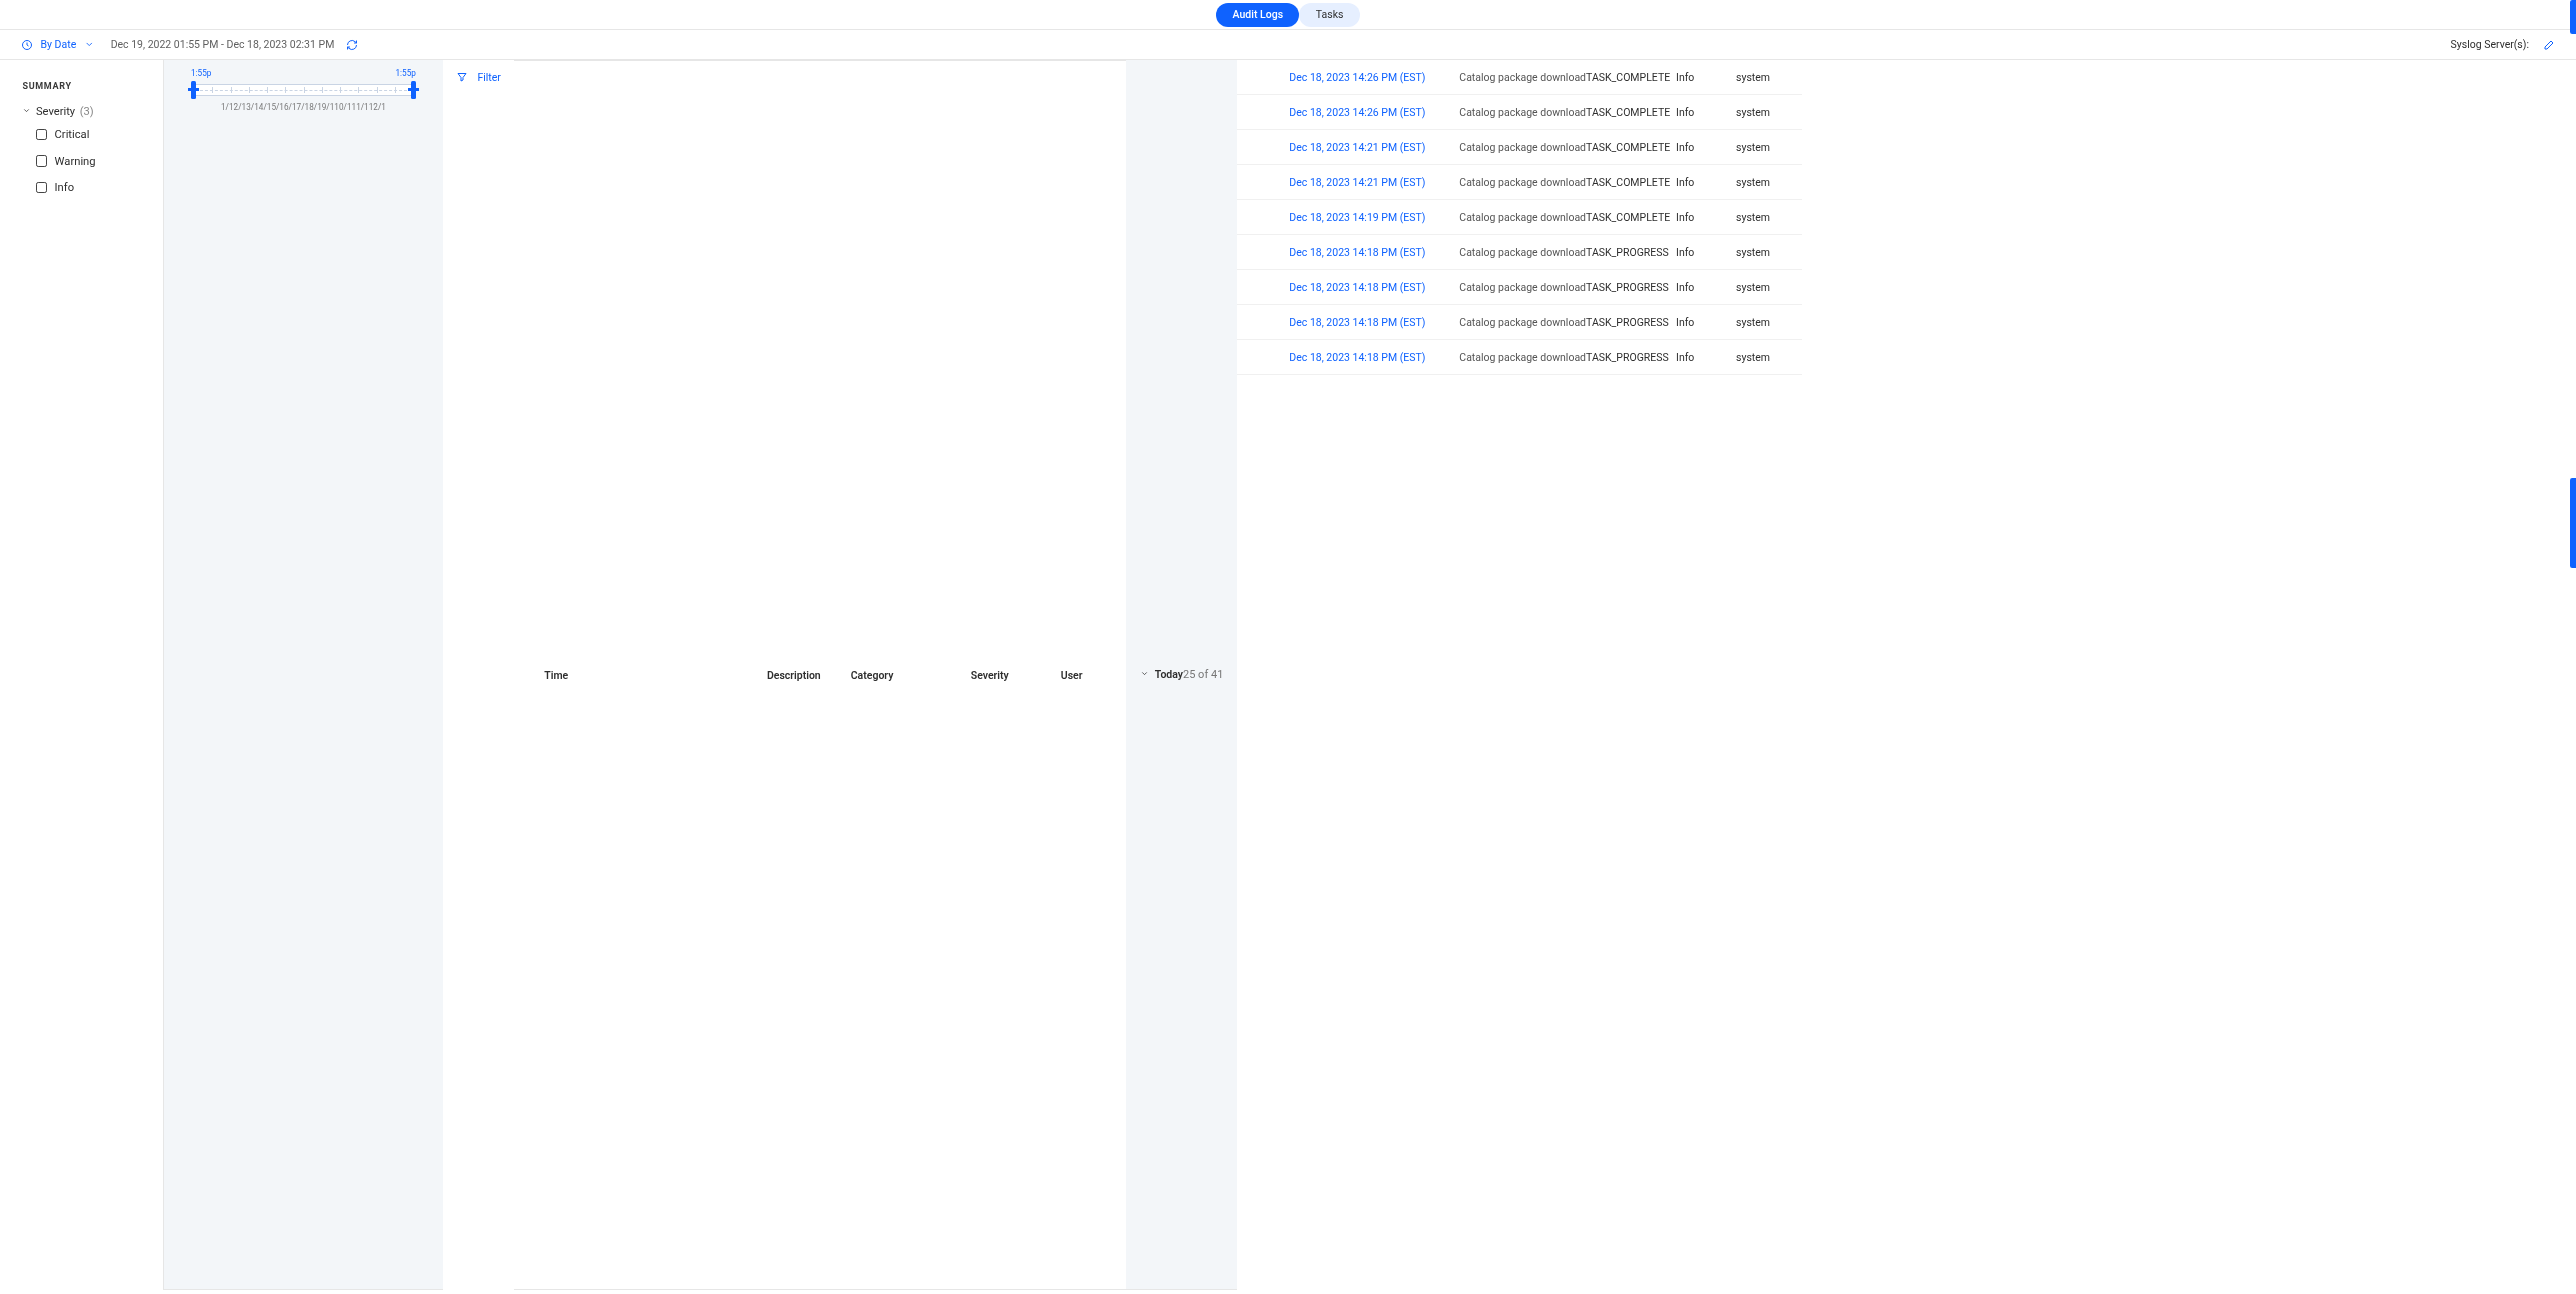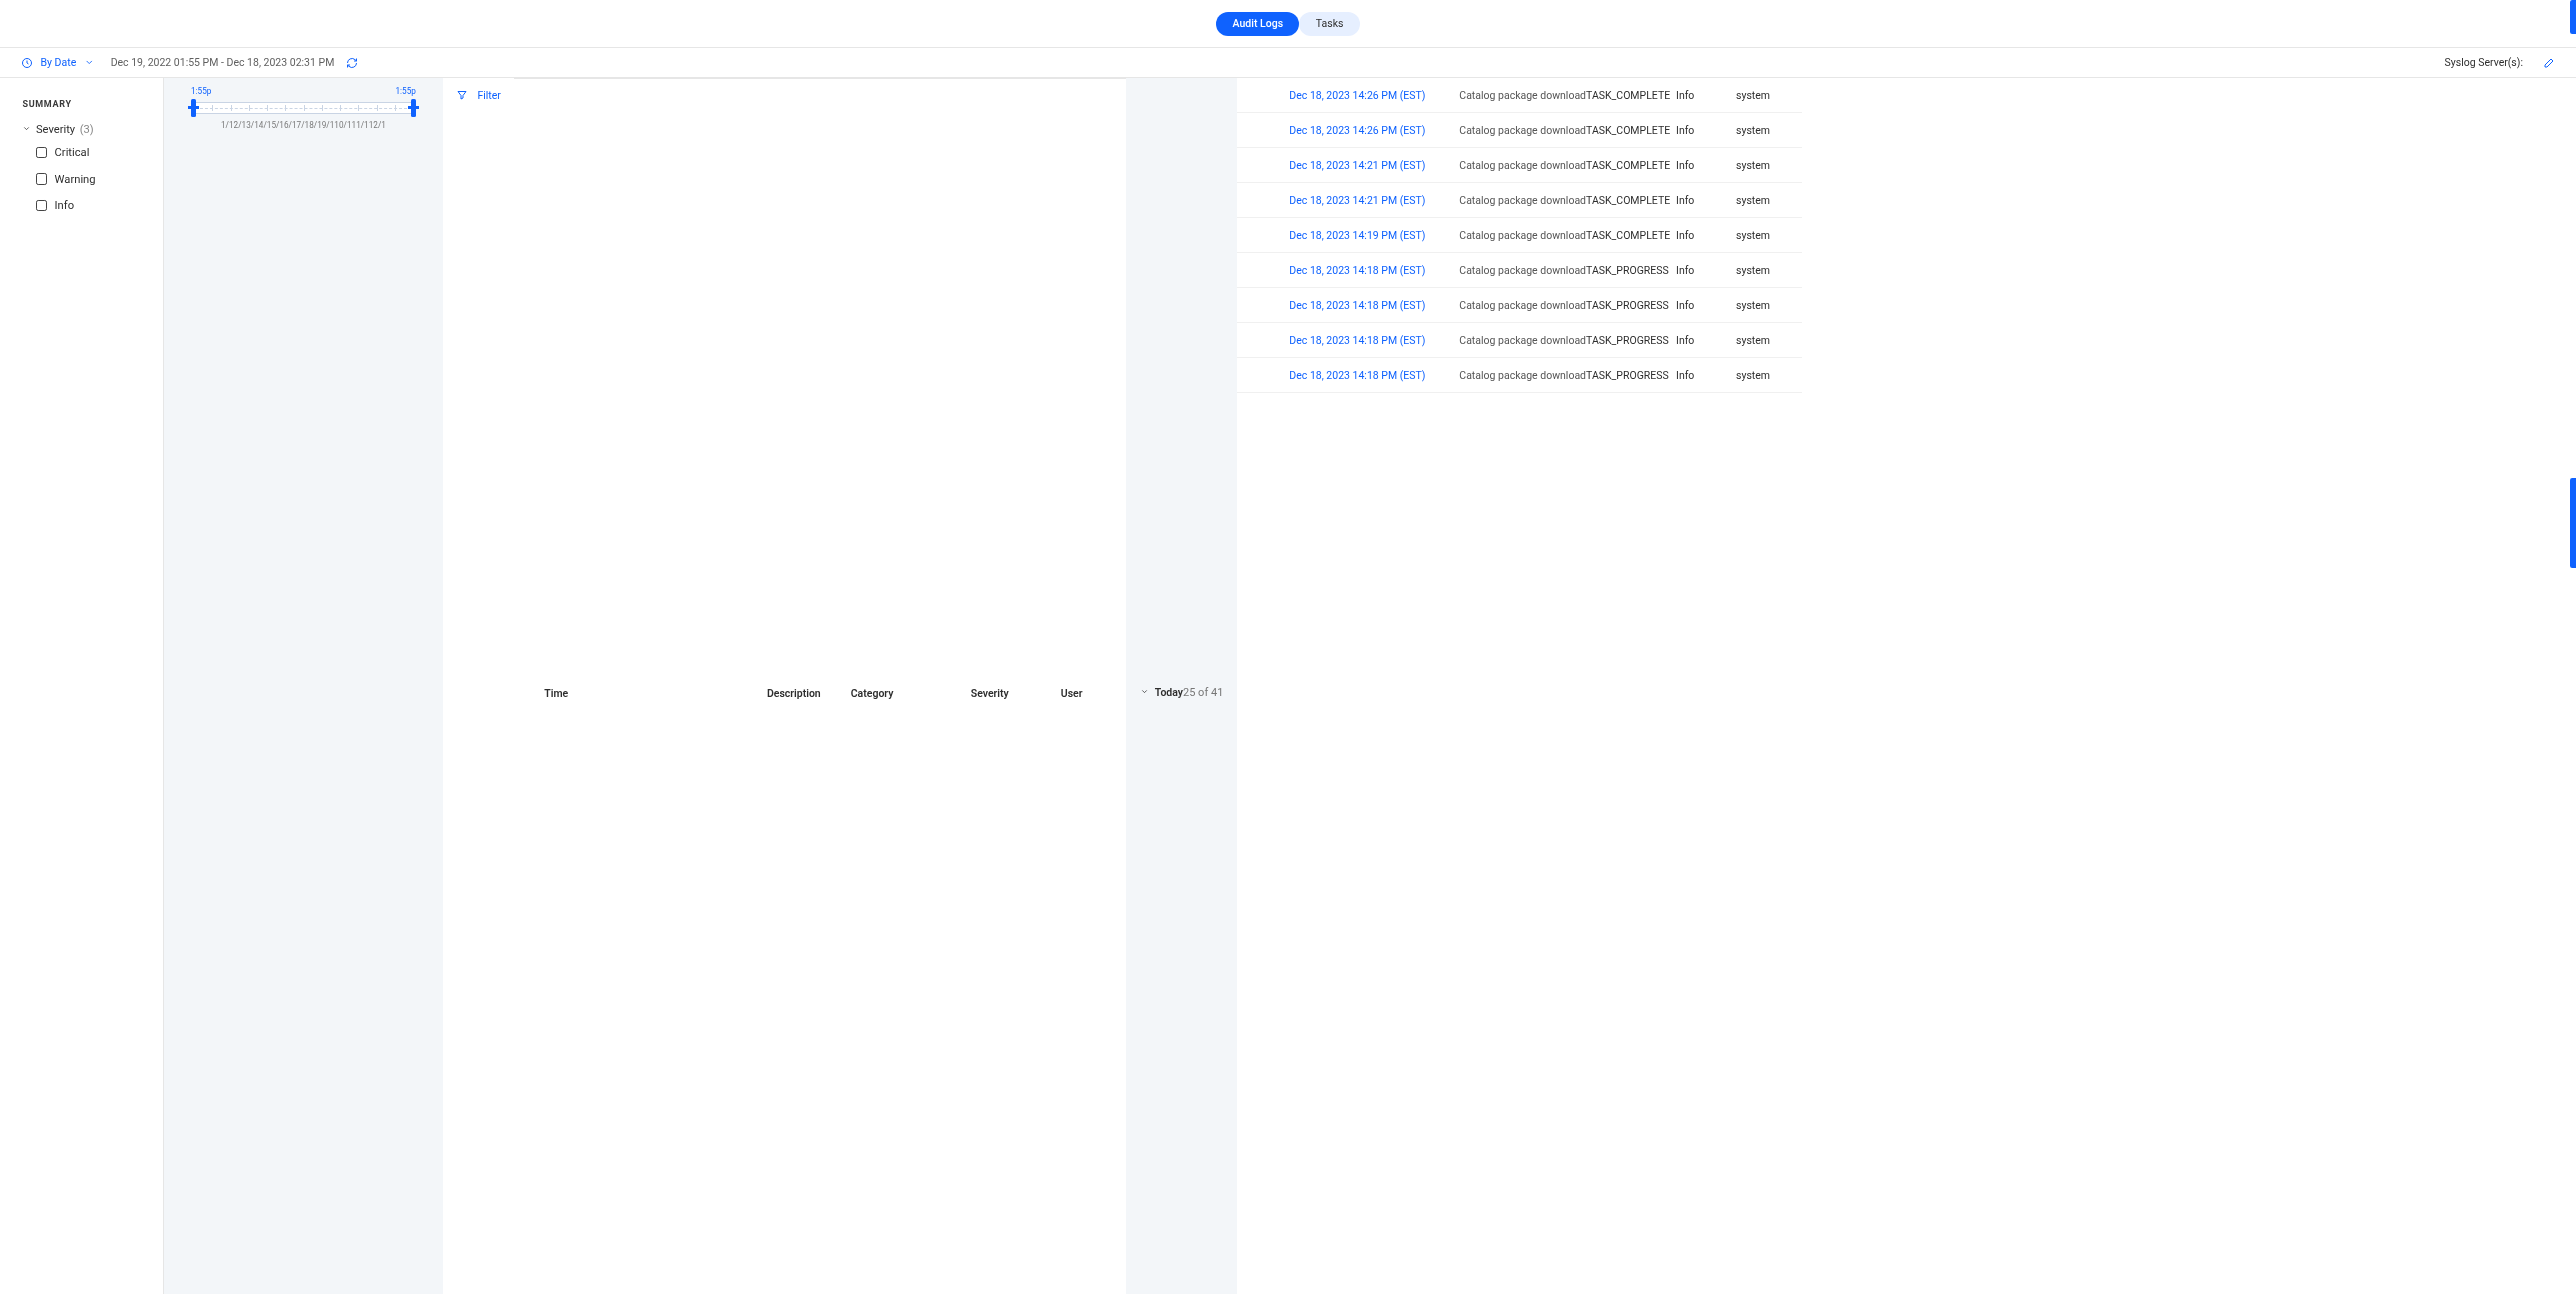--- a/index.html
+++ b/index.html
@@ -1,30 +1,30 @@
 <!DOCTYPE html>
 <html style="font-size:12px"><head>
 <meta charset="utf-8">
 <style>
   * { box-sizing: border-box; margin: 0; padding: 0; }
   body { font-family: -apple-system, BlinkMacSystemFont, "Segoe UI", Roboto, Helvetica, Arial, sans-serif; font-size: 10.5px; color: #2e2e2e; background: #fff; overflow-x: hidden; }
   
-  .top-tabs { display: flex; justify-content: center; align-items: center; height: 48px; gap: 0; border-bottom: 0.7px solid #e6e6e6; position: relative; }
+  .top-tabs { display: flex; justify-content: center; align-items: center; height: 30px; gap: 0; border-bottom: 0.7px solid #e6e6e6; position: relative; }
   .pill { height: 24px; line-height: 24px; padding: 0 16.4px; border-radius: 12px; font-size: 10.5px; cursor: pointer; }
   .pill.active { background: #0f62fe; color: #fff; font-weight: 500; }
   .pill.inactive { background: #e6efff; color: #2e2e2e; }
   .right-edge-bar { position: absolute; right: 0; top: 0; width: 6px; height: 34px; background: #0f62fe; border-radius: 2.2px 0 0 2.2px; }
   
   .toolbar { display: flex; align-items: center; height: 30px; padding: 0 21px; border-bottom: 0.7px solid #e6e6e6; }
   .clock-icon svg, .chev-icon svg, .refresh-icon svg, .pencil-icon svg, .funnel-icon svg { display: block; }
   .by-date { display: flex; align-items: center; gap: 7.5px; color: #0f62fe; cursor: pointer; }
   .by-date .lbl { font-size: 10.5px; }
   .date-range { margin-left: 16.4px; color: #5f5f5f; font-size: 10.5px; }
   .refresh-icon { margin-left: 12px; cursor: pointer; }
-  .toolbar-right { margin-left: auto; display: flex; align-items: center; gap: 20px; }
+  .toolbar-right { margin-left: auto; display: flex; align-items: center; gap: 14px; }
   .syslog-label { color: #2e2e2e; font-size: 10.5px; }
   
   .main { display: flex; min-height: calc(100vh - 64px); }
   .sidebar { width: 164px; border-right: 0.7px solid #e6e6e6; padding: 21px 16.4px 0 22.4px; }
   .summary-h { font-size: 9px; font-weight: 700; letter-spacing: 0.7px; color: #3b3b3b; margin-bottom: 13.5px; }
   .sev-header { display: flex; align-items: center; gap: 4.5px; margin-bottom: 10.5px; cursor: pointer; }
   .sev-chev svg {}
   .sev-title { font-size: 11.2px; color: #2e2e2e; }
   .sev-count { font-size: 11.2px; color: #888; }
   .sev-list { display: flex; flex-direction: column; gap: 13.5px; padding-left: 13.5px; }

